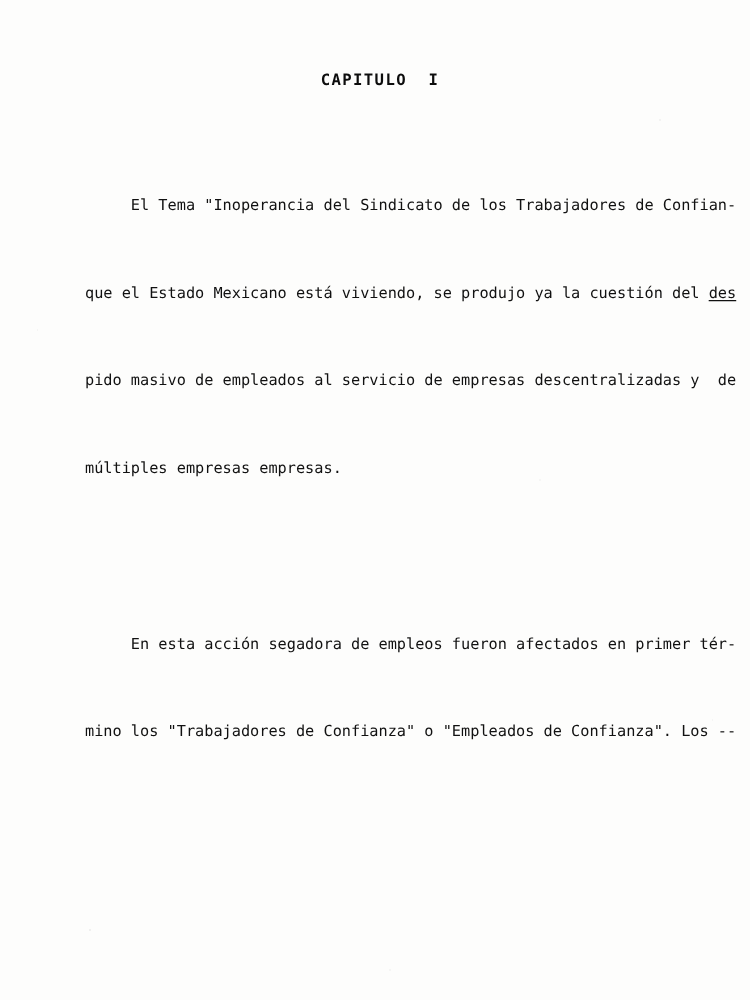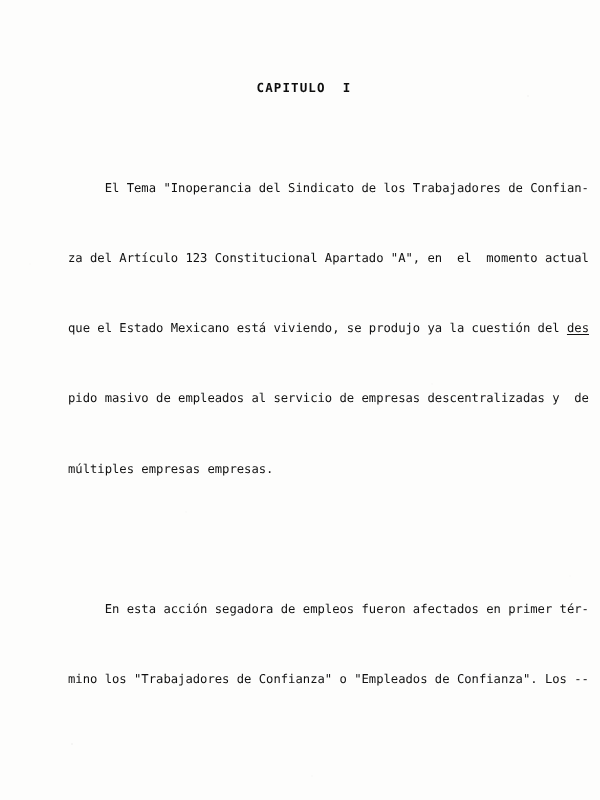--- a/index.html
+++ b/index.html
@@ -31,21 +31,21 @@
 
   .doc-body {
     position: absolute;
     left: 68px;
     top: 0;
     width: 472px;
   }
 
   .heading-block {
     text-align: center;
-    padding-top: 76px;
+    padding-top: 52px;
   }
   .heading-line {
     font-size: 12.5px;
     letter-spacing: 1.1px;
     color: #0d0d0d;
     line-height: 23px;
     font-weight: 700;
     white-space: pre;
   }
 
@@ -77,21 +77,20 @@
 
 <div class="page">
   <div class="doc-body">
 
     <div class="heading-block">
       <div class="heading-line">CAPITULO  I</div>
     </div>
 
     <div class="para para-gap-1">
       <span class="ln">     El Tema "Inoperancia del Sindicato de los Trabajadores de Confian-</span>
-      <span class="ln">za del Artículo 123 Constitucional Apartado "A", en  el  momento actual</span>
       <span class="ln"><span>que el Estado Mexicano está viviendo, se produjo ya la cuestión del <span class="u">des</span></span></span>
       <span class="ln">pido masivo de empleados al servicio de empresas descentralizadas y  de</span>
       <span class="ln">múltiples empresas empresas.</span>
     </div>
 
     <div class="para para-gap">
       <span class="ln">     En esta acción segadora de empleos fueron afectados en primer tér-</span>
       <span class="ln">mino los "Trabajadores de Confianza" o "Empleados de Confianza". Los --</span>
       
       

